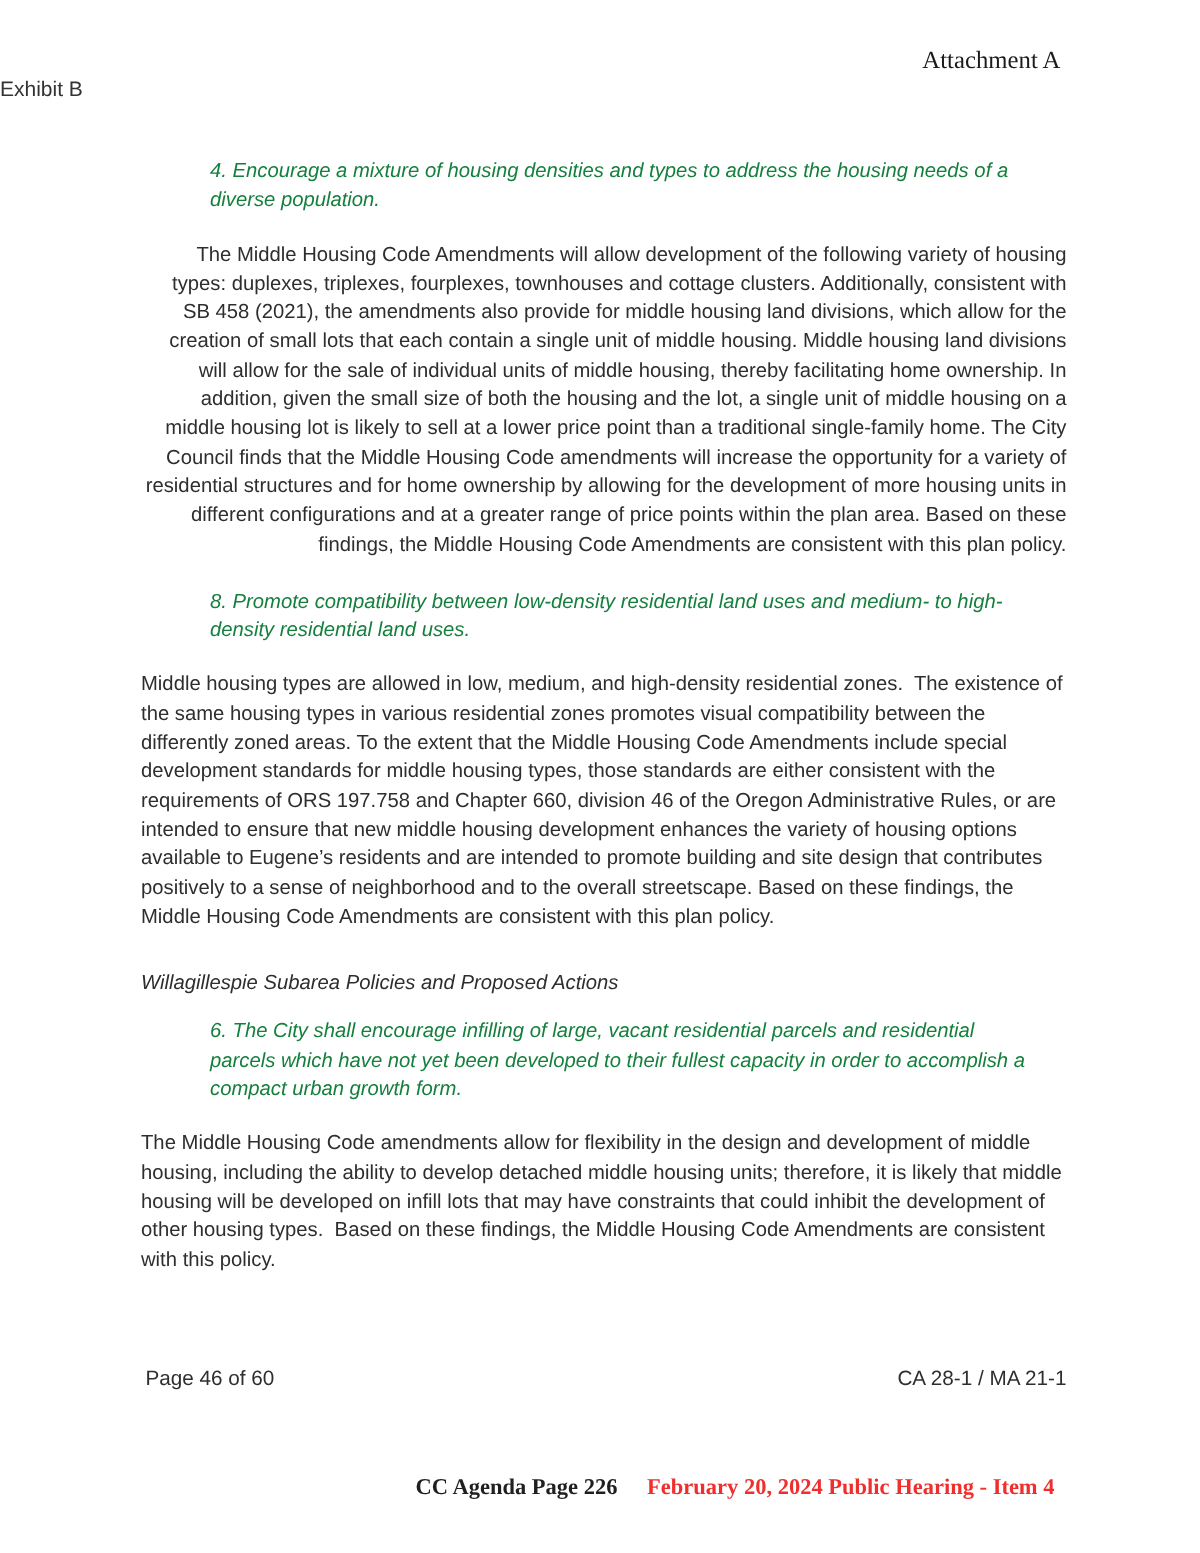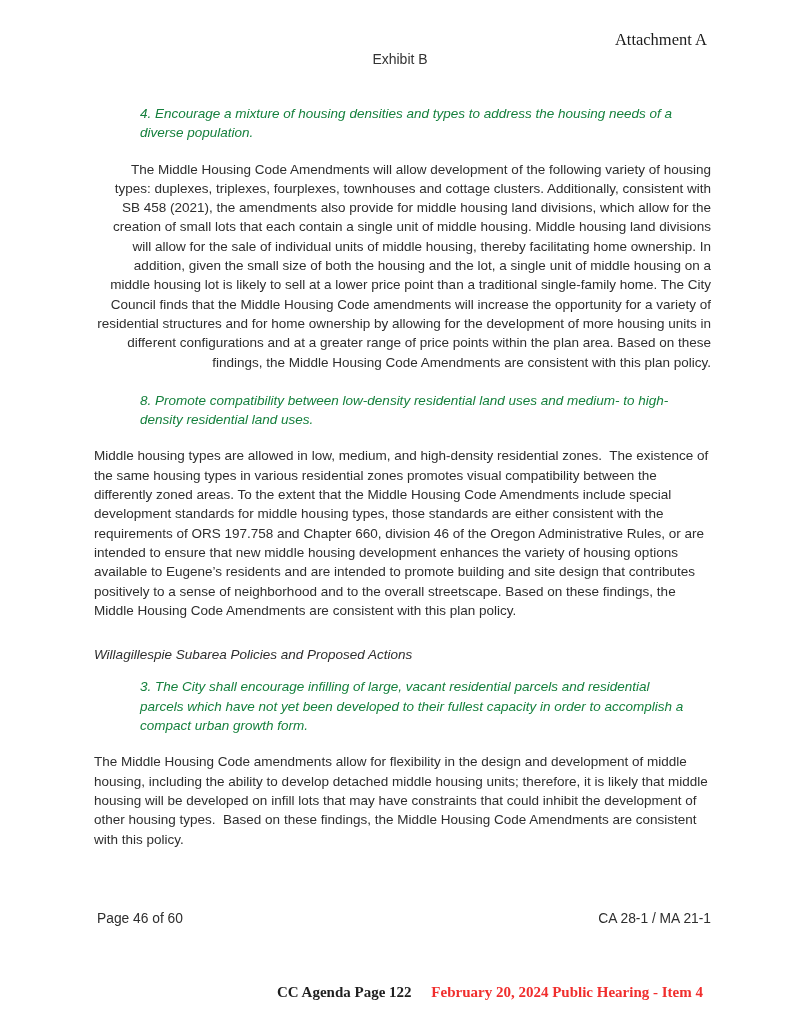--- a/index.html
+++ b/index.html
@@ -18,21 +18,21 @@
     font-size: 16.5px;
     color: #1b1b1b;
     text-align: right;
     padding-top: 30px;
     margin-right: 93px;
     line-height: 19px;
   }
   .exhibit-header {
     font-size: 14px;
     color: #333333;
-    text-align: center;
+    text-align: left;
     margin-top: 1px;
     line-height: 18px;
   }
   .body-text {
     font-size: 13.5px;
     line-height: 19.3px;
     white-space: pre-wrap;
   }
   .para {
     margin-left: 94px;
@@ -94,27 +94,27 @@
   <div class="body-text policy-quote mt-policy4">4. Encourage a mixture of housing densities and types to address the housing needs of a diverse population.</div>
 
   <div class="body-text para mt-para1">The Middle Housing Code Amendments will allow development of the following variety of housing types: duplexes, triplexes, fourplexes, townhouses and cottage clusters. Additionally, consistent with SB 458 (2021), the amendments also provide for middle housing land divisions, which allow for the creation of small lots that each contain a single unit of middle housing. Middle housing land divisions will allow for the sale of individual units of middle housing, thereby facilitating home ownership. In addition, given the small size of both the housing and the lot, a single unit of middle housing on a middle housing lot is likely to sell at a lower price point than a traditional single-family home. The City Council finds that the Middle Housing Code amendments will increase the opportunity for a variety of residential structures and for home ownership by allowing for the development of more housing units in different configurations and at a greater range of price points within the plan area. Based on these findings, the Middle Housing Code Amendments are consistent with this plan policy.</div>
 
   <div class="body-text policy-quote mt-policy8">8. Promote compatibility between low-density residential land uses and medium- to high-density residential land uses.</div>
 
   <div class="body-text para mt-para2">Middle housing types are allowed in low, medium, and high-density residential zones.  The existence of the same housing types in various residential zones promotes visual compatibility between the differently zoned areas. To the extent that the Middle Housing Code Amendments include special development standards for middle housing types, those standards are either consistent with the requirements of ORS 197.758 and Chapter 660, division 46 of the Oregon Administrative Rules, or are intended to ensure that new middle housing development enhances the variety of housing options available to Eugene’s residents and are intended to promote building and site design that contributes positively to a sense of neighborhood and to the overall streetscape. Based on these findings, the Middle Housing Code Amendments are consistent with this plan policy.</div>
 
   <div class="body-text subarea-heading mt-subarea">Willagillespie Subarea Policies and Proposed Actions</div>
 
-  <div class="body-text policy-quote mt-policy2">3. The City shall encourage infilling of large, vacant residential parcels and residential parcels which have not yet been developed to their fullest capacity in order to accomplish a compact urban growth form.</div>
+  <div class="body-text policy-quote mt-policy2">6. The City shall encourage infilling of large, vacant residential parcels and residential parcels which have not yet been developed to their fullest capacity in order to accomplish a compact urban growth form.</div>
 
   <div class="body-text para mt-para3">The Middle Housing Code amendments allow for flexibility in the design and development of middle housing, including the ability to develop detached middle housing units; therefore, it is likely that middle housing will be developed on infill lots that may have constraints that could inhibit the development of other housing types.  Based on these findings, the Middle Housing Code Amendments are consistent with this policy.</div>
 
   <div class="doc-footer">
     <span>Page 46 of 60</span>
     <span>CA 28-1 / MA 21-1</span>
   </div>
 
   <div class="agenda-footer">
-    <span class="agenda-page-label">CC Agenda Page 122</span>
+    <span class="agenda-page-label">CC Agenda Page 226</span>
     <span style="color: rgb(240, 46, 45);">February 20, 2024 Public Hearing - Item 4</span>
   </div>
 
 </div>
 
 </body></html>

